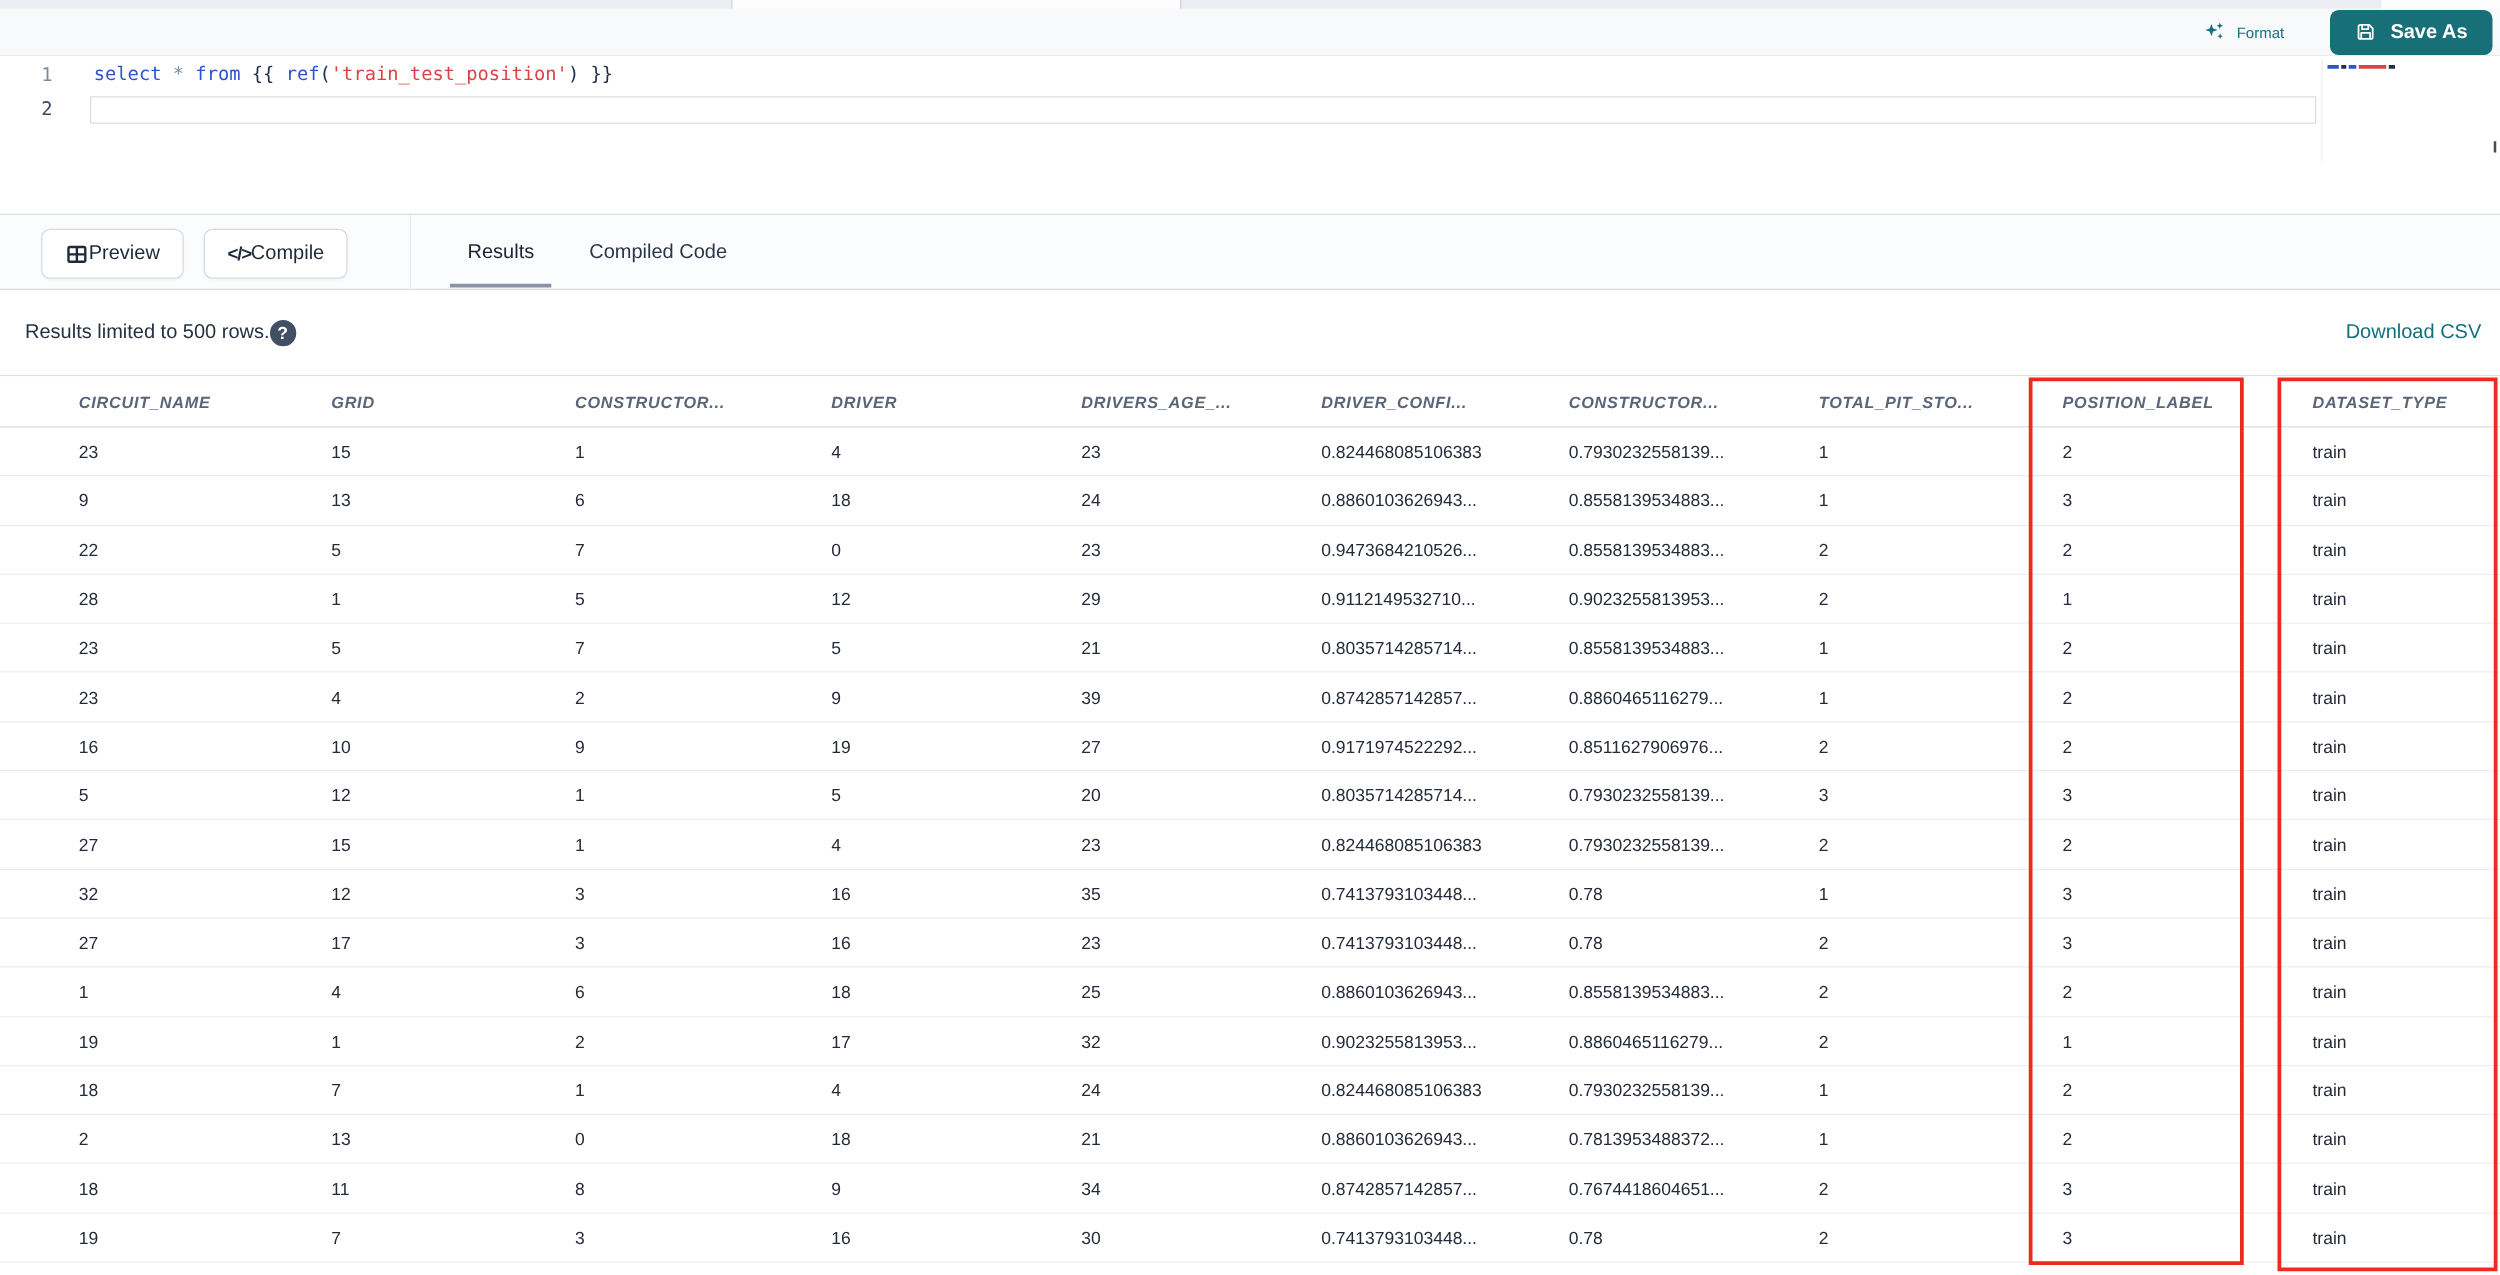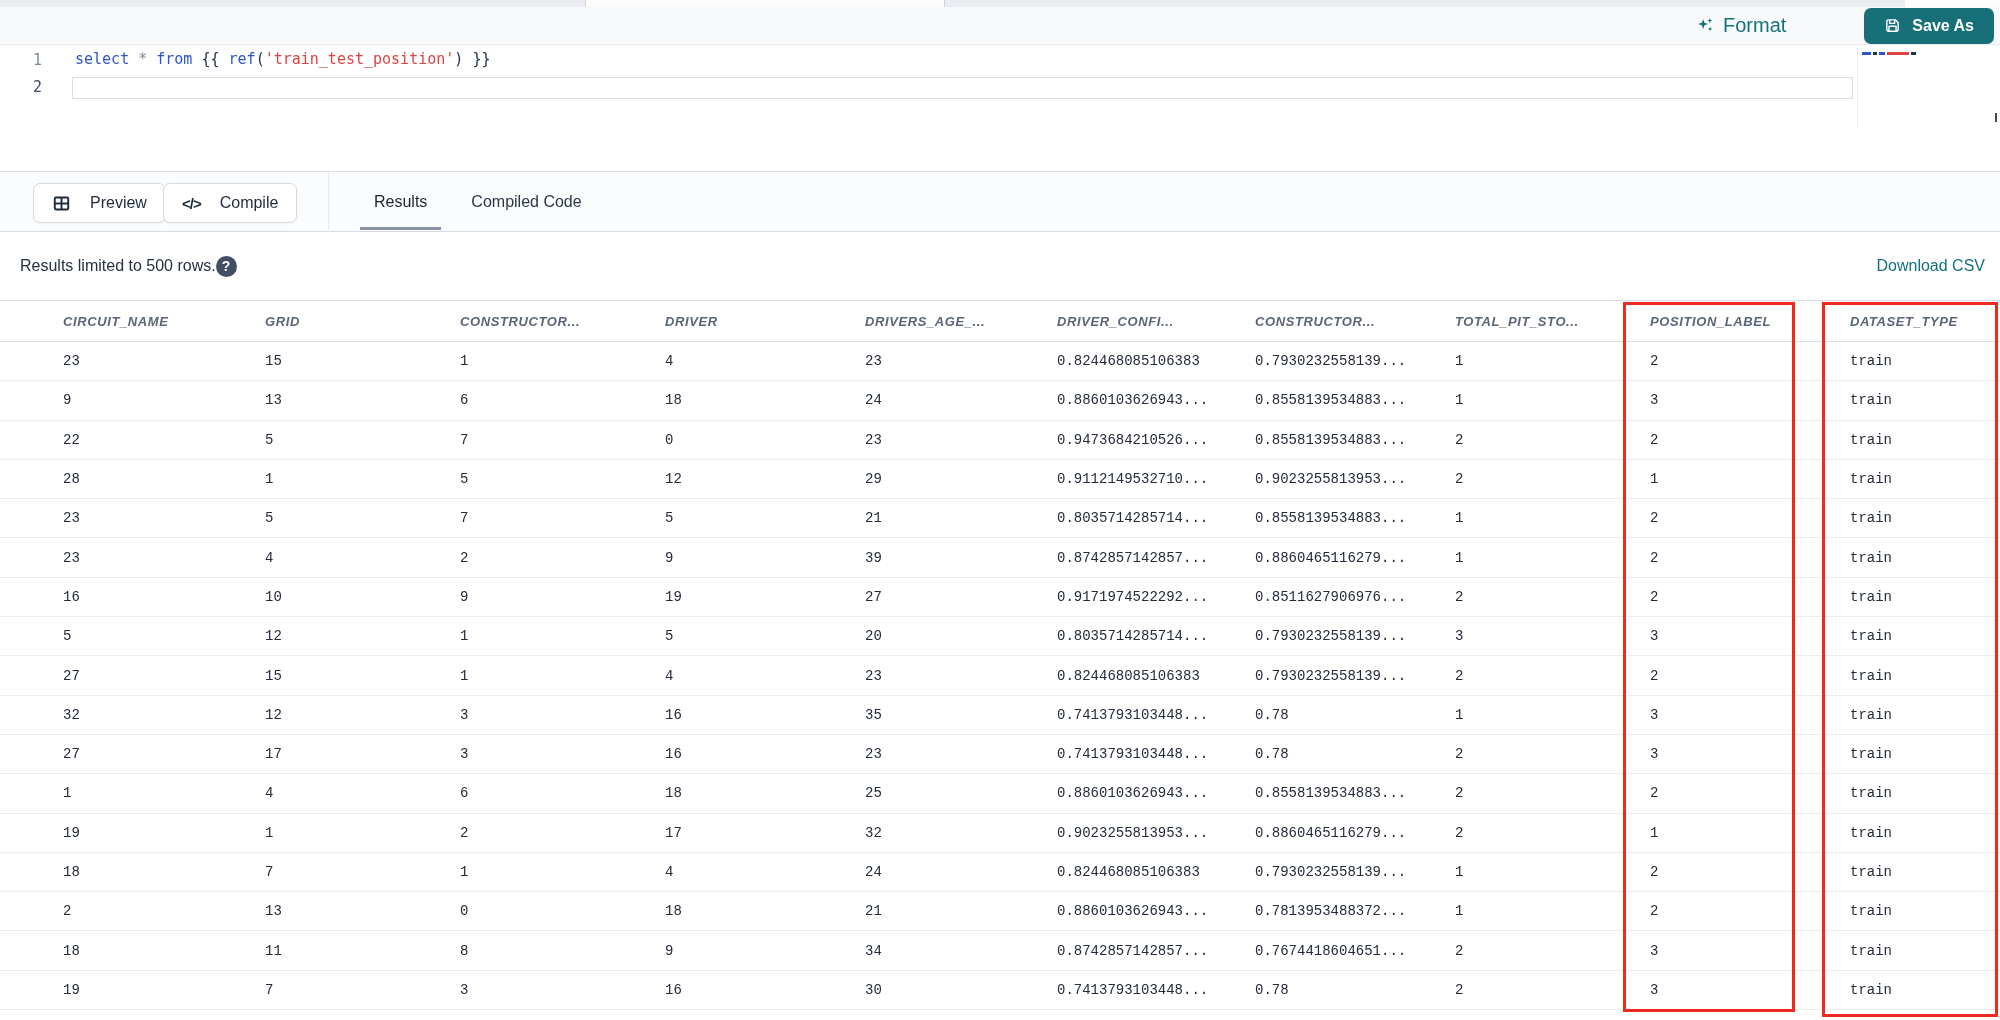--- a/index.html
+++ b/index.html
@@ -10,42 +10,42 @@
   *{margin:0;padding:0;box-sizing:border-box;}
   body{width:2000px;height:1020px;position:relative;overflow:hidden;background:#fff;
        font-family:"Liberation Sans",sans-serif;}
   
   .top-strip{position:absolute;left:0;top:0;width:2000px;height:7px;background:#ebedf3;}
   .top-strip .seg-active{position:absolute;left:585px;top:0;width:360px;height:7px;background:#fdfdfe;border-left:1px solid #cdd2da;border-right:1px solid #cdd2da;}
   .top-strip .seg-right{position:absolute;left:1905px;top:0;width:95px;height:7px;background:#fdfdfe;}
   
   .toolbar{position:absolute;left:0;top:7px;width:2000px;height:38px;background:#f8f9fb;
            border-bottom:1px solid #e8eaee;display:flex;align-items:center;justify-content:flex-end;}
-  .format-btn{display:flex;align-items:center;gap:8px;color:var(--accent);font-size:20px;font-weight:500;
-              margin-right:78px;cursor:pointer;}
+  .format-btn{display:flex;align-items:center;gap:8px;color:var(--accent);font-size:12px;font-weight:500;
+              margin-right:37px;cursor:pointer;}
   .saveas-btn{display:flex;align-items:center;gap:11px;background:var(--save-bg);color:#fff;font-size:16px;
               font-weight:600;border:none;border-radius:7px;height:36px;padding:0 20px;margin-right:6px;cursor:pointer;}
   
   .editor{position:absolute;left:0;top:45px;width:2000px;height:125px;background:#fff;
           font-family:"DejaVu Sans Mono",monospace;font-size:15px;}
   .gutter-num{position:absolute;width:24px;text-align:right;color:#7b8aa0;}
   .gutter-num.n2{color:#3a4a66;}
   .code-line{position:absolute;left:75px;top:5px;white-space:pre;}
   .tok-keyword{color:var(--kw);} .tok-operator{color:var(--op);}
   .tok-punct{color:var(--punct);} .tok-string{color:var(--str);} .tok-plain{color:var(--punct);}
   .empty-line-box{position:absolute;left:72px;top:32px;width:1781px;height:22px;
                   border:1px solid #d9dee5;background:#fff;}
   .minimap{position:absolute;left:1857px;top:2px;width:141px;height:82px;background:#fff;border-left:1px solid #eef0f3;}
   .minimap .mm-line{position:absolute;left:4px;top:5px;height:3px;display:flex;gap:2px;}
   .mm-line i{display:block;height:3px;}
   .minimap .mm-cursor{position:absolute;right:1px;top:66px;width:2px;height:9px;background:#4a4a4a;}
   
   .action-row{position:absolute;left:0;top:171px;width:2000px;height:61px;background:#fbfcfd;
               border-top:1px solid #dbdfe5;border-bottom:1px solid #d8dce2;}
-  .btn{position:absolute;top:11px;height:40px;display:flex;align-items:center;gap:19px;background:#fff;
+  .btn{position:absolute;top:11px;height:40px;display:flex;align-items:center;gap:0;background:#fff;
        border:1px solid #d6dae0;border-radius:7px;padding:0 18px;font-size:16px;font-weight:500;
        color:#1e2a3a;cursor:pointer;box-shadow:0 1px 2px rgba(20,30,50,.04);}
   #previewBtn{left:33px;} #compileBtn{left:163px;}
   .code-glyph{font-weight:700;font-size:15px;letter-spacing:-1px;}
   .vdiv{position:absolute;left:328px;top:0;width:1px;height:60px;background:#e7eaee;}
   .tabs{position:absolute;left:352px;top:0;height:60px;display:flex;}
   .tab{position:relative;height:60px;display:flex;align-items:center;padding:0 22px;font-size:16px;
        color:#2b3648;cursor:pointer;}
   .tab.active{font-weight:500;color:#1b2330;}
   .tab.active::after{content:"";position:absolute;left:8px;right:8px;bottom:2px;height:3px;background:#8a93a3;}
@@ -57,21 +57,21 @@
              font-weight:700;display:flex;align-items:center;justify-content:center;cursor:pointer;}
   .download-link{margin-left:auto;margin-right:15px;color:var(--accent);font-size:16px;cursor:pointer;}
   
   .grid-row{display:grid;grid-template-columns:202px 195px 205px 200px 192px 198px 200px 195px 200px auto;
             padding-left:63px;align-items:center;}
   .thead{position:absolute;left:0;top:301px;width:2000px;height:41px;background:#fff;
          border-bottom:1px solid var(--line);}
   .thead .grid-row{height:41px;}
   .th{font-size:13px;font-weight:700;color:var(--hdr);letter-spacing:.6px;font-style:italic;}
   .tbody{position:absolute;left:0;top:342px;width:2000px;}
-  .tr{height:39.3px;border-bottom:1px solid var(--rowline);font-family:Liberation Mono, monospace;}
+  .tr{height:39.3px;border-bottom:1px solid var(--rowline);}
   .td{font-size:14px;color:var(--cell);white-space:nowrap;overflow:hidden;}
   
   .annot{position:absolute;border:3px solid var(--annot);pointer-events:none;}
   #annotPosition{left:1623px;top:302px;width:172px;height:710px;}
   #annotDataset{left:1822px;top:302px;width:176px;height:715px;}
   svg{display:block;}
 </style>
 </head>
 <body>
 

